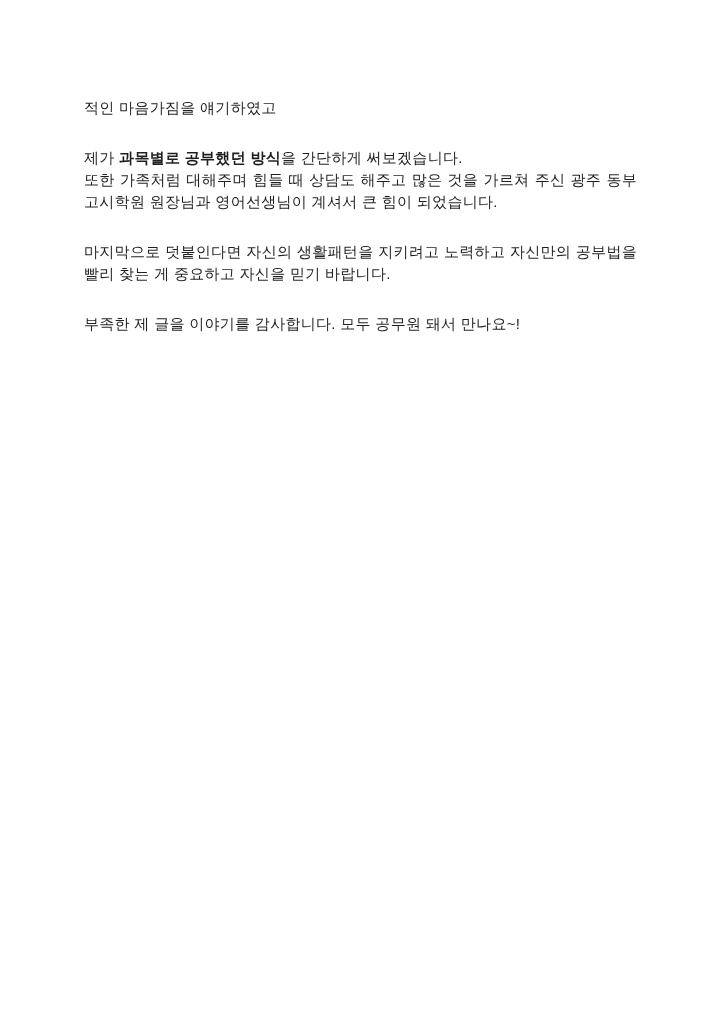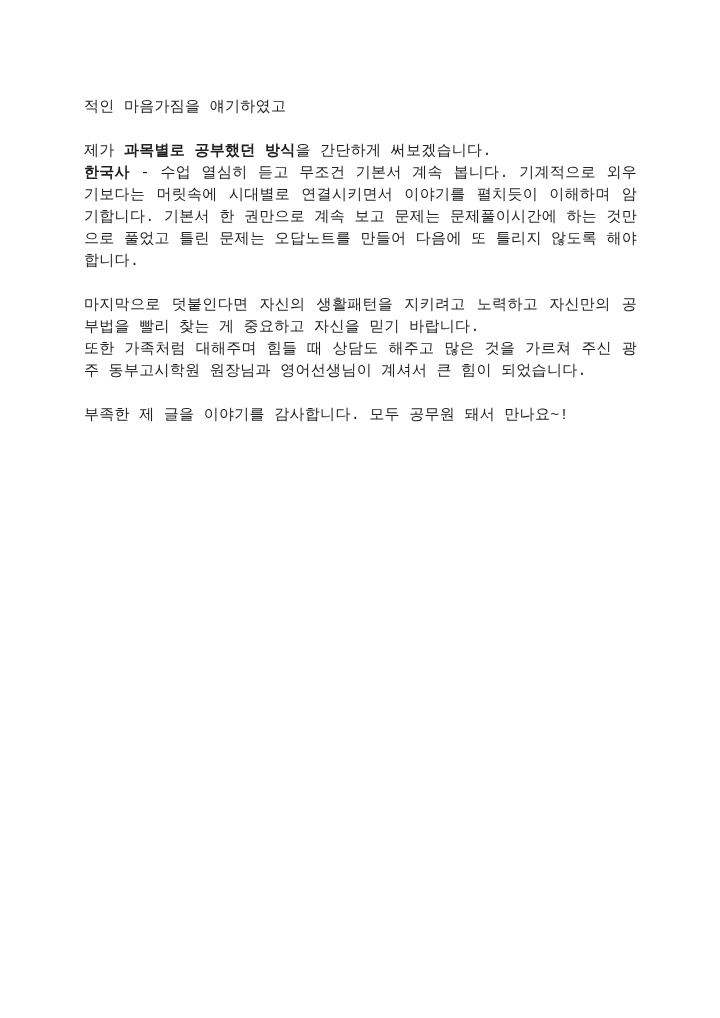--- a/index.html
+++ b/index.html
@@ -12,39 +12,38 @@
     width: 720px;
     height: 1018px;
     background: #ffffff;
     overflow: hidden;
   }
   .doc {
     position: absolute;
     left: 84px;
     top: 97px;
     width: 553px;
-    font-family: Liberation Mono, monospace;
+    font-family: Liberation Sans, sans-serif;
     font-size: 15px;
     line-height: 22px;
     color: #1f1f1f;
     text-align: justify;
     word-break: break-all;
     letter-spacing: 0.3px;
   }
   .para {
     margin: 0;
   }
-  .para.gap-1 { margin-top: 22px; }
+  .para.gap-1 { margin-top: 28px; }
   .bold { font-weight: bold; }
 </style>
 </head>
 <body>
 
 <div class="page">
   <div class="doc" id="doc">
       <p class="para"><span class="">적인 마음가짐을 얘기하였고</span></p>
       <p class="para gap-1"><span class="">제가 </span><span class="bold">과목별로 공부했던 방식</span><span class="">을 간단하게 써보겠습니다.</span></p>
-      <p class="para"><span class="bold">한국사</span><span class=""> - 수업 열심히 듣고 무조건 기본서 계속 봅니다. 기계적으로 외우기보다는 머릿속에 시대별로 연결시키면서 이야기를 펼치듯이 이해하며 암기합니다. 기본서 한 권만으로 계속 보고 문제는 문제풀이시간에 하는 것만으로 풀었고 틀린 문제는 오답노트를 만들어 다음에 또 틀리지 않도록 해야 합니다.</span></p>
+      <p class="para"><span class="">또한 가족처럼 대해주며 힘들 때 상담도 해주고 많은 것을 가르쳐 주신 광주 동부고시학원 원장님과 영어선생님이 계셔서 큰 힘이 되었습니다.</span></p>
       <p class="para gap-1"><span class="">마지막으로 덧붙인다면 자신의 생활패턴을 지키려고 노력하고 자신만의 공부법을 빨리 찾는  게 중요하고 자신을 믿기 바랍니다.</span></p>
-      <p class="para"><span class="">또한 가족처럼 대해주며 힘들 때 상담도 해주고 많은 것을 가르쳐 주신 광주 동부고시학원 원장님과 영어선생님이 계셔서 큰 힘이 되었습니다.</span></p>
       <p class="para gap-1"><span class="">부족한 제 글을 이야기를 감사합니다. 모두 공무원 돼서 만나요~!</span></p>
     </div>
 </div>
 
 </body></html>

